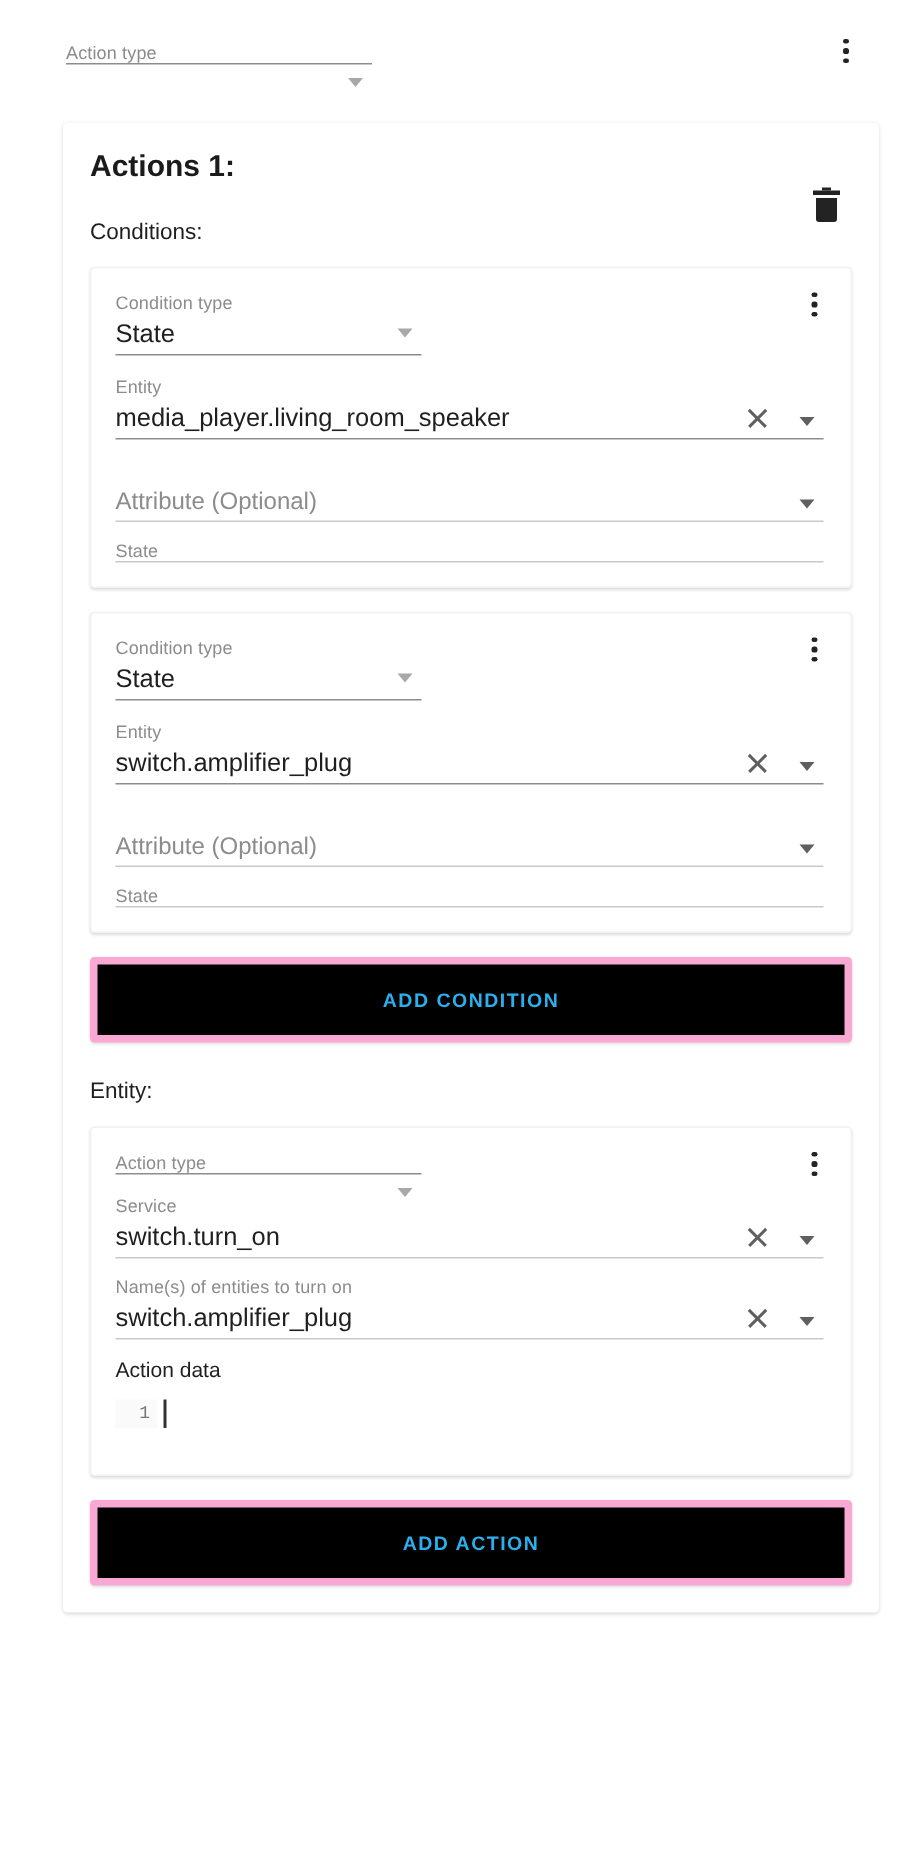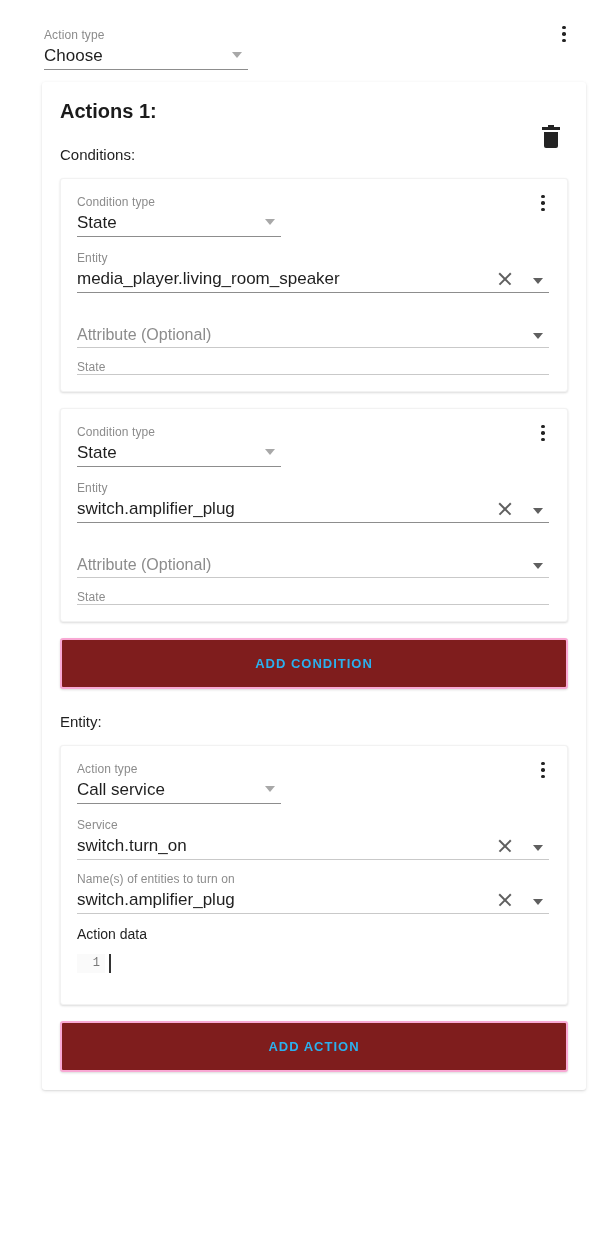--- a/index.html
+++ b/index.html
@@ -158,22 +158,22 @@
     padding-top: 14px;
   }
 
   .spacer-12 { height: 12px; }
   .spacer-16 { height: 16px; }
 
   
   .add-btn {
     display: block;
     width: 100%;
-    background: #7f1d1d;
-    border: 2px solid #f9a8d4;
+    background: #000000;
+    border: 5px solid #f9a8d4;
     border-radius: 3px;
     box-shadow: 0 1px 2px rgba(0,0,0,0.09), 0 1px 3px rgba(0,0,0,0.06);
     color: #2bb0ee;
     font-family: "Liberation Sans", sans-serif;
     font-size: 13px;
     font-weight: bold;
     letter-spacing: 1px;
     padding: 16px 0;
     text-align: center;
     cursor: pointer;
@@ -213,21 +213,20 @@
   }
 </style>
 </head>
 <body>
 
 <div class="page">
 
   <div class="top-row">
     <div class="field top-select underline">
       <div class="field-label">Action type</div>
-      <div class="field-value">Choose</div>
       <span class="caret top-caret"></span>
     </div>
     <div class="kebab kebab-top">
       <i></i>
         <i></i>
         <i></i>
     </div>
   </div>
 
   <div class="option-card">
@@ -315,21 +314,20 @@
 
     <div class="inner-card">
       <div class="kebab">
           <i></i>
           <i></i>
           <i></i>
         </div>
 
       <div class="field row-type underline">
         <div class="field-label">Action type</div>
-        <div class="field-value">Call service</div>
         <span class="caret"></span>
       </div>
 
       <div class="field row-full underline-light">
         <div class="field-label">Service</div>
         <div class="field-value">switch.turn_on</div>
         <span class="icon-x"></span>
         <span class="caret caret-dark field-caret-right"></span>
       </div>
 

